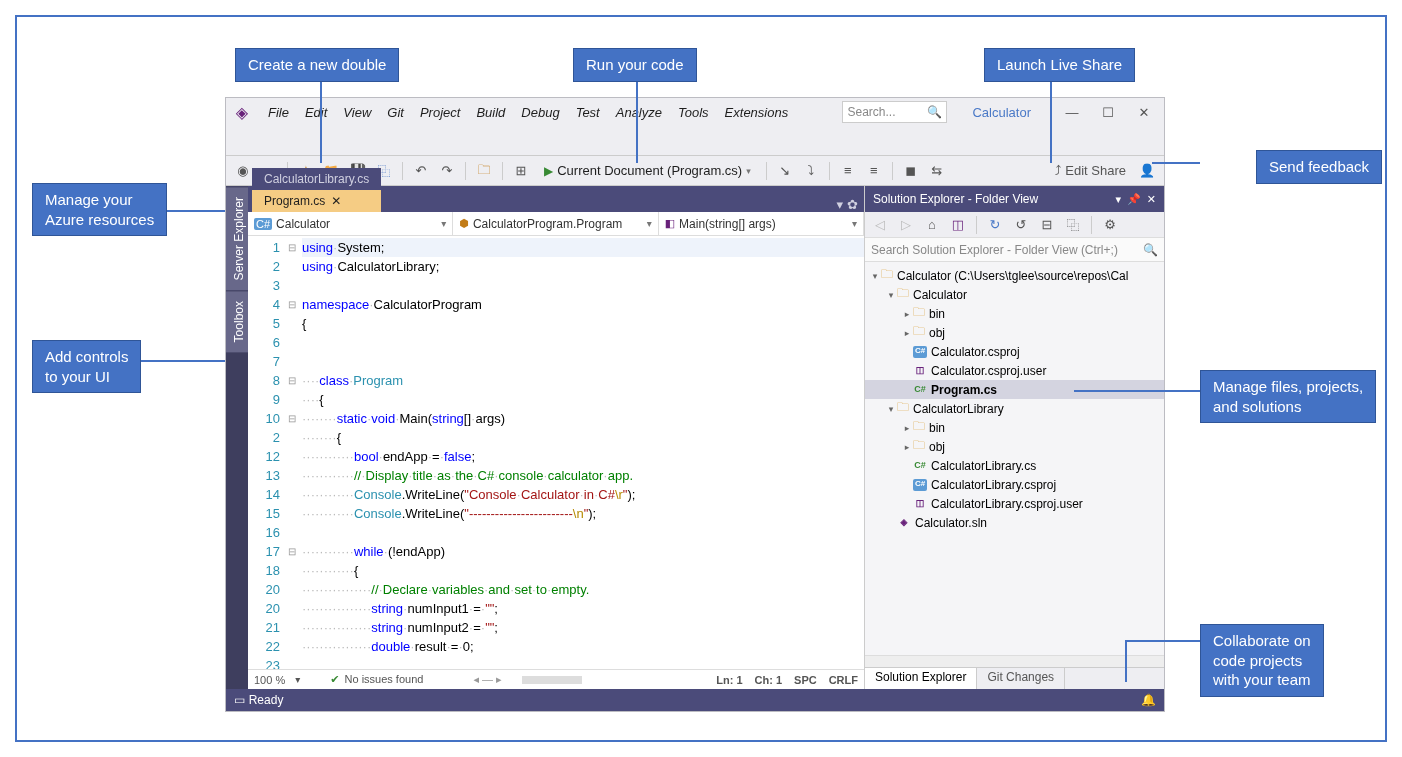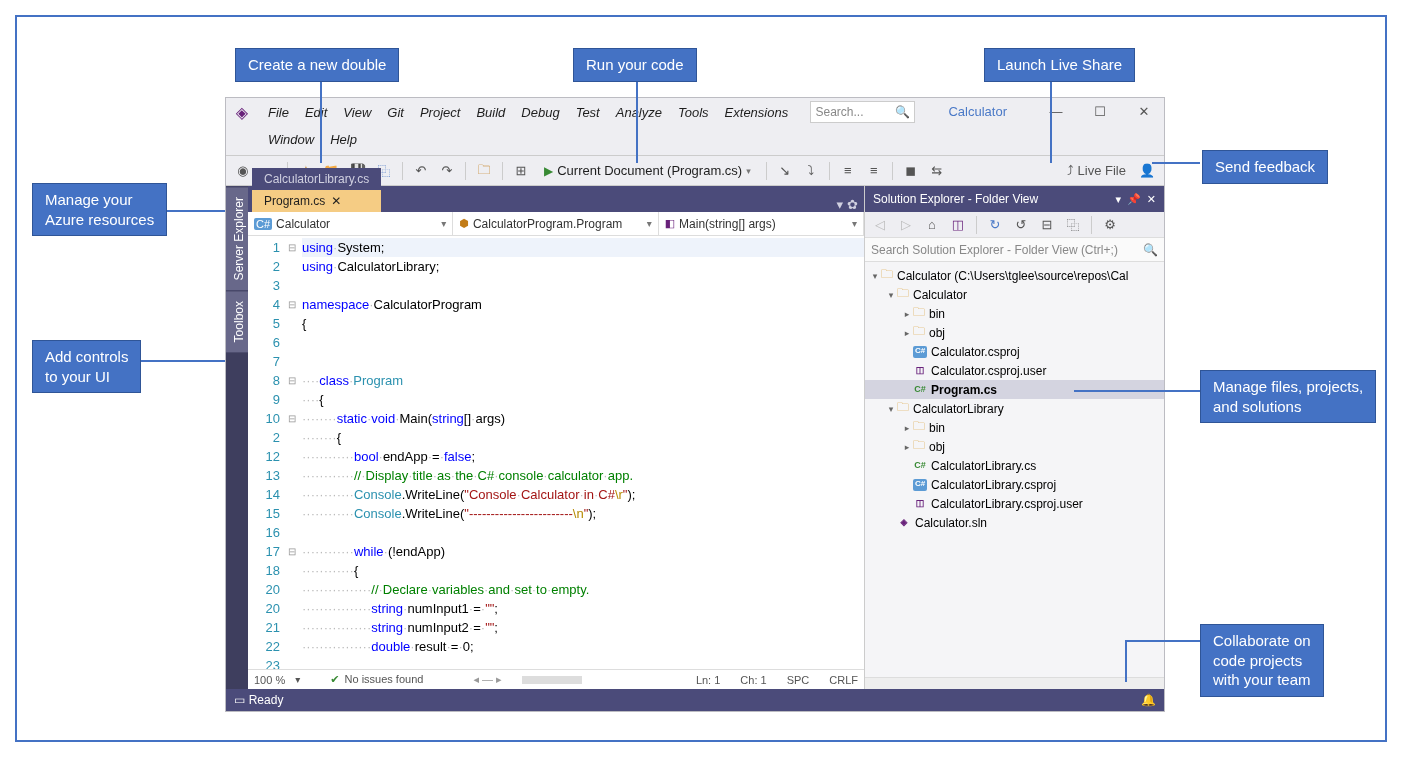--- a/index.html
+++ b/index.html
@@ -7,21 +7,21 @@
 .frame { border: 2px solid #4472c4; position: absolute; inset: 15px; }
 .callout { position: absolute; background: #4472c4; color: #fff; padding: 6px 12px; font-size: 15px; border: 1px solid #2f5597; z-index: 50; line-height: 1.3; }
 .line { position: absolute; background: #4472c4; z-index: 40; }
 
 
 .ide { position: absolute; left: 225px; top: 97px; width: 940px; height: 615px; background: #eeeef2; border: 1px solid #bcbcc2; font-size: 13px; }
 .titlebar { height: 58px; background: #eeeef2; border-bottom: 1px solid #ccc; }
 .menubar { display: flex; align-items: center; height: 28px; padding: 0 6px; gap: 2px; }
 .logo { width: 20px; height: 20px; display: inline-flex; align-items: center; justify-content: center; color: #68217a; font-size: 16px; margin-right: 6px; }
 .menu-item { padding: 3px 8px; color: #1e1e1e; cursor: pointer; font-size: 13px; font-style: italic; }
-.win-btns { margin-left: auto; display: flex; gap: 16px; align-items: flex-start; }
+.win-btns { margin-left: auto; display: flex; gap: 8px; align-items: center; }
 .search-box { width: 105px; height: 22px; border: 1px solid #ccc; background: #fff; font-size: 12px; padding: 0 4px; display: flex; align-items: center; color: #888; margin-right: 6px; }
 .proj-badge { background: #eeeef2; border: 1px solid transparent; color: #4a79c7; padding: 2px 10px; font-size: 13px; margin-right: 8px; }
 .win-btn { width: 28px; height: 20px; display: flex; align-items: center; justify-content: center; color: #555; cursor: pointer; }
 .menubar2 { display: flex; align-items: center; height: 26px; padding: 0 6px; gap: 2px; }
 
 .toolbar { height: 30px; display: flex; align-items: center; padding: 0 6px; gap: 4px; border-bottom: 1px solid #ccc; background: #eeeef2; }
 .tb-btn { width: 22px; height: 22px; display: flex; align-items: center; justify-content: center; color: #555; cursor: pointer; font-size: 13px; }
 .tb-sep { width: 1px; height: 18px; background: #ccc; margin: 0 3px; }
 .run-btn { display: flex; align-items: center; gap: 4px; padding: 0 8px; height: 22px; cursor: pointer; color: #1e1e1e; }
 .run-triangle { color: #388a34; font-size: 12px; }
@@ -47,21 +47,21 @@
 .code-area { flex: 1; display: flex; overflow: hidden; background: #fff; font-family: Consolas, monospace; font-size: 13px; }
 .gutter { width: 40px; text-align: right; color: #2b91af; padding-right: 8px; user-select: none; background: #fff; line-height: 19px; padding-top: 2px; }
 .fold-col { width: 14px; background: #fff; color: #999; font-size: 10px; line-height: 19px; padding-top: 2px; }
 .code { flex: 1; white-space: pre; line-height: 19px; color: #000; padding-top: 2px; overflow: hidden; }
 .k { color: #0000ff; } .t { color: #2b91af; } .s { color: #a31515; } .c { color: #008000; } .e { color: #b68a00; }
 .dot { color: #bbb; }
 .hl-line { background: #eef3fb; display: block; }
 
 .editor-status { height: 20px; border-top: 1px solid #ddd; display: flex; align-items: center; font-size: 11px; color: #555; padding: 0 6px; gap: 10px; }
 .issues-ok { color: #388a34; margin-right: 2px; }
-.es-right { margin-left: auto; display: flex; gap: 20px; }
+.es-right { margin-left: auto; display: flex; gap: 12px; font-weight: bold; }
 
 .solution-pane { width: 300px; border-left: 1px solid #ccc; display: flex; flex-direction: column; background: #f5f5f7; }
 .sol-title { height: 26px; background: #4b4b7a; color: #fff; display: flex; align-items: center; padding: 0 8px; font-size: 12px; }
 .sol-title-right { margin-left: auto; display: flex; gap: 6px; font-size: 11px; }
 .sol-toolbar { height: 26px; background: #eeeef2; display: flex; align-items: center; padding: 0 4px; gap: 4px; border-bottom: 1px solid #ddd; font-size: 12px; color: #555; }
 .sol-search { height: 24px; border-bottom: 1px solid #ddd; display: flex; align-items: center; padding: 0 6px; font-size: 12px; color: #888; background: #fafafa; }
 .tree { flex: 1; overflow: auto; padding: 4px 0; font-size: 12px; }
 .tree-row { display: flex; align-items: center; height: 19px; padding-left: 4px; cursor: pointer; white-space: nowrap; }
 .tree-row.selected { background: #d4d4e0; font-weight: bold; }
 .tw { display: inline-block; }
@@ -80,21 +80,21 @@
 .statusbar-right { margin-left: auto; }
 </style>
 </head>
 <body>
 
 <div class="frame"></div>
 
 <div class="callout" style="left:235px;top:48px">Create a new double</div>
 <div class="callout" style="left:573px;top:48px">Run your code</div>
 <div class="callout" style="left:984px;top:48px">Launch Live Share</div>
-<div class="callout" style="left:1202px;top:150px">Send feedback</div>
+<div class="callout" style="left:1256px;top:150px">Send feedback</div>
 <div class="callout" style="left:32px;top:183px;white-space:pre-line">Manage your
 Azure resources</div>
 <div class="callout" style="left:32px;top:340px;white-space:pre-line">Add controls
 to your UI</div>
 <div class="callout" style="left:1200px;top:370px;white-space:pre-line">Manage files, projects,
 and solutions</div>
 <div class="callout" style="left:1200px;top:624px;white-space:pre-line">Collaborate on
 code projects
 with your team</div>
 
@@ -117,24 +117,20 @@
         <div class="search-box">
           <span>Search...</span>
           <span style="margin-left:auto">🔍</span>
         </div>
         <div class="proj-badge">Calculator</div>
         <div class="win-btn">—</div>
         <div class="win-btn">☐</div>
         <div class="win-btn">✕</div>
       </div>
     </div>
-    <div class="menubar2">
-      <span class="logo" style="visibility:hidden">◈</span>
-      <span id="menu-slot2"><span class="menu-item">Window</span><span class="menu-item">Help</span></span>
-    </div>
   </div>
 
   <div class="toolbar">
     <div class="tb-btn">◉</div>
     <div class="tb-btn" style="color:#bbb">▸</div>
     <div class="tb-sep"></div>
     <div class="tb-btn" style="color:#c27c18">✦</div>
     <div class="tb-btn" style="color:#c27c18">📂</div>
     <div class="tb-btn" style="color:#4a79c7">💾</div>
     <div class="tb-btn" style="color:#4a79c7">⿻</div>
@@ -154,21 +150,21 @@
     <div class="tb-btn">↘</div>
     <div class="tb-btn">⤵</div>
     <div class="tb-sep"></div>
     <div class="tb-btn">≡</div>
     <div class="tb-btn">≡</div>
     <div class="tb-sep"></div>
     <div class="tb-btn">◼</div>
     <div class="tb-btn">⇆</div>
     <div class="live-share">
       <span>⤴</span>
-      <span>Live File</span>
+      <span>Edit Share</span>
     </div>
     <div class="tb-btn">👤</div>
   </div>
 
   <div class="body-area">
     <div class="left-tabs" id="left-tabs-slot">
         <div class="vtab">Server Explorer</div>
         <div class="vtab">Toolbox</div>
       </div>
 
@@ -362,20 +358,24 @@
             <span>CalculatorLibrary.csproj.user</span>
           </div>
           <div class="tree-row">
             <span class="tw" style="width:16px"></span>
             <span class="chev"></span>
             <span class="file-ico ico-sln">◈</span>
             <span>Calculator.sln</span>
           </div>
         </div>
       <div class="sol-scroll"></div>
+      <div class="sol-tabs" id="sol-tabs-slot">
+          <div class="sol-tab">Solution Explorer</div>
+          <div class="sol-tab inactive">Git Changes</div>
+        </div>
     </div>
   </div>
 
   <div class="statusbar">
     <span>▭</span>&nbsp;
     <span>Ready</span>
     <div class="statusbar-right">
       <span>🔔</span>
     </div>
   </div>

